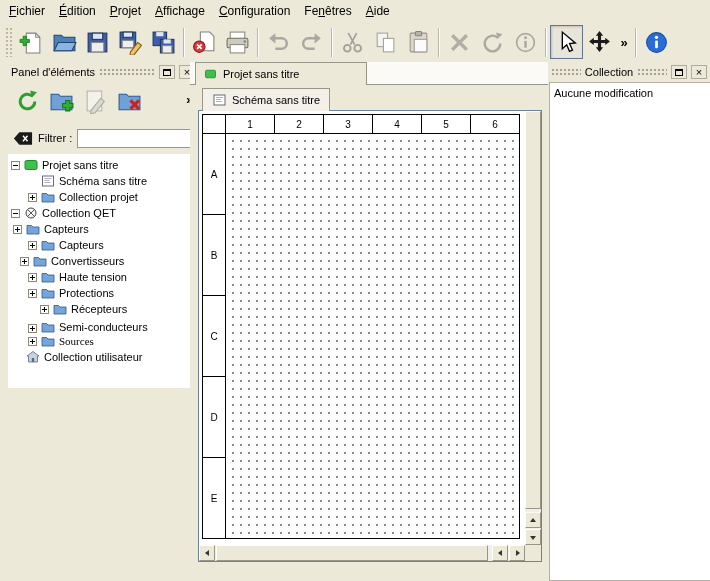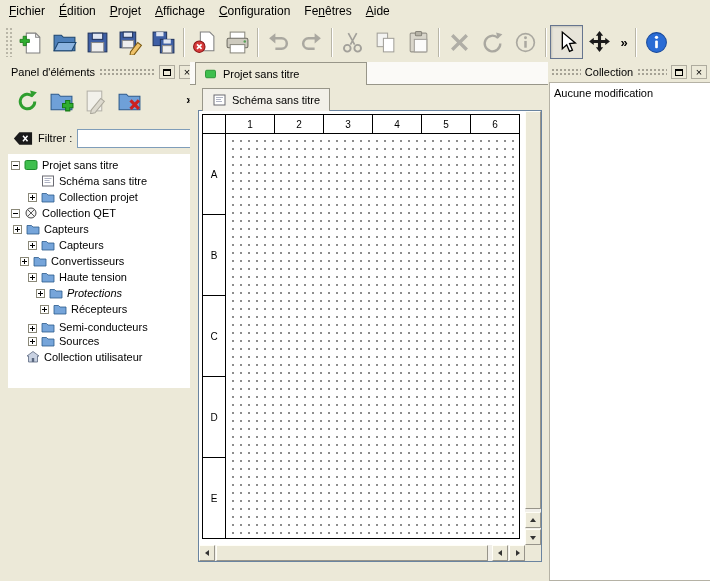--- a/index.html
+++ b/index.html
@@ -361,21 +361,21 @@
       </div>
       <div class="tree-row" style="padding-left: 20px;">
         <span class="exp plus"></span>
         <span class="tree-icon">
           <svg viewBox="0 0 14 12">
             <path d="M1 2.5h4.5L7 4h6v7H1z" fill="#76a5da" stroke="#2c5a8c" stroke-width="0.8"></path>
           </svg>
         </span>
         <span class="tree-label">Haute tension</span>
       </div>
-      <div class="tree-row" style="padding-left: 28px; font-style: italic;">
+      <div class="tree-row" style="padding-left: 20px;">
         <span class="exp plus"></span>
         <span class="tree-icon">
           <svg viewBox="0 0 14 12">
             <path d="M1 2.5h4.5L7 4h6v7H1z" fill="#76a5da" stroke="#2c5a8c" stroke-width="0.8"></path>
           </svg>
         </span>
         <span class="tree-label">Protections</span>
       </div>
       <div class="tree-row" style="padding-left: 20px; margin-left: 12px;">
         <span class="exp plus"></span>
@@ -388,21 +388,21 @@
       </div>
       <div class="tree-row" style="padding-left: 20px; align-items: flex-end;">
         <span class="exp plus"></span>
         <span class="tree-icon">
           <svg viewBox="0 0 14 12">
             <path d="M1 2.5h4.5L7 4h6v7H1z" fill="#76a5da" stroke="#2c5a8c" stroke-width="0.8"></path>
           </svg>
         </span>
         <span class="tree-label">Semi-conducteurs</span>
       </div>
-      <div class="tree-row" style="padding-left: 20px;">
+      <div class="tree-row" style="padding-left: 20px; font-family: Liberation Serif, serif;">
         <span class="exp plus"></span>
         <span class="tree-icon">
           <svg viewBox="0 0 14 12">
             <path d="M1 2.5h4.5L7 4h6v7H1z" fill="#76a5da" stroke="#2c5a8c" stroke-width="0.8"></path>
           </svg>
         </span>
         <span class="tree-label">Sources</span>
       </div>
       <div class="tree-row" style="padding-left: 5px;">
         <span class="exp none"></span>

